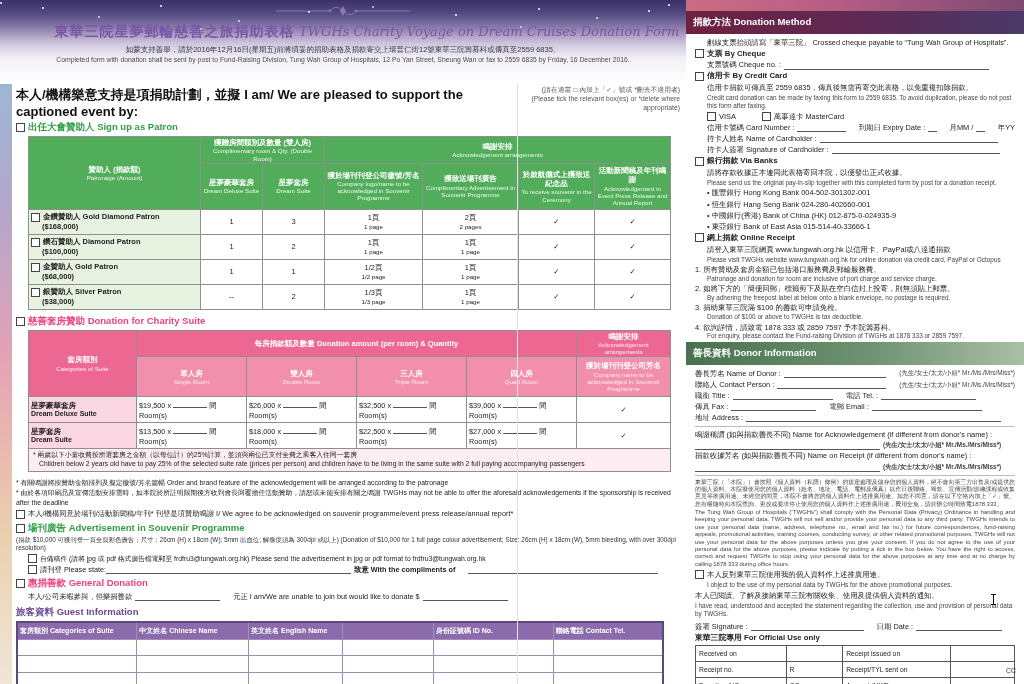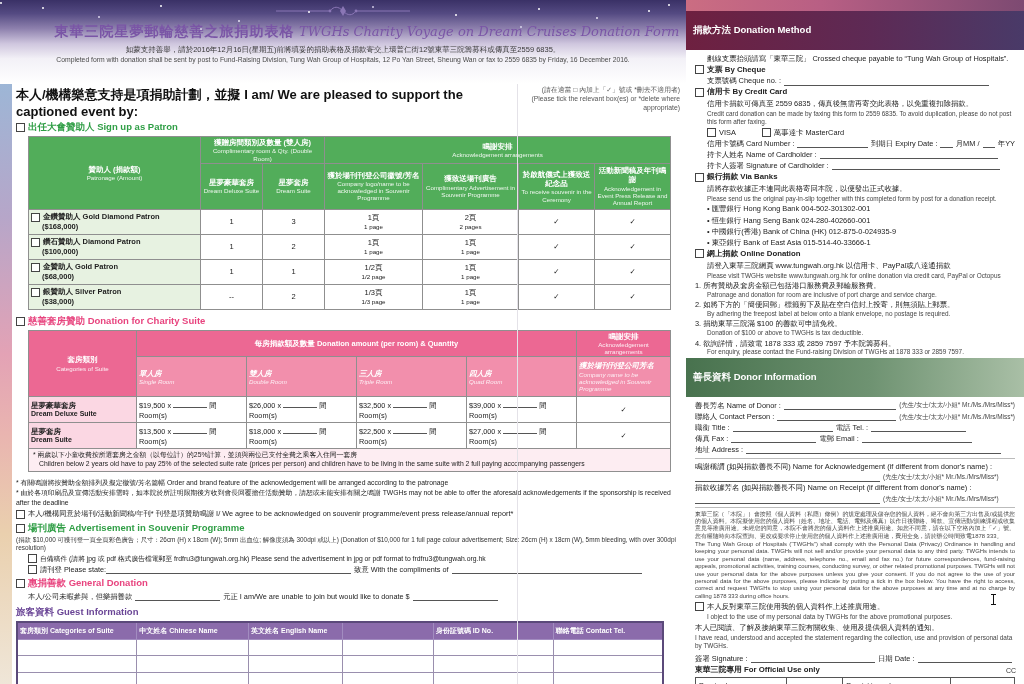--- a/index.html
+++ b/index.html
@@ -42,56 +42,56 @@
   .tbl{width:642px;margin:1px 4px 3px 28px;font-size:7.5px;}
   .cellcn{display:block;line-height:1.25;}
   .cellen{display:block;font-size:6.2px;line-height:1.15;}
   
   .gh{background:#52ad5a;color:#fff;text-align:center;font-weight:bold;}
   .gh .cellen{font-weight:normal;color:#eef7ee;}
   .glabel{background:#e7f2e1;font-weight:bold;font-size:7.5px;}
   .gdata{text-align:center;background:#fff;}
   
   .ph1{background:#ec6893;color:#fff;text-align:center;font-weight:bold;}
-  .ph2{background:#f28fac;color:#fff;font-weight:bold;font-style:italic;}
+  .ph2{background:#f28fac;color:#fff;text-align:center;font-weight:bold;}
   .ph1 .cellen,.ph2 .cellen{font-weight:normal;color:#fdeef4;}
   .plabel{background:#fbd7e3;font-weight:bold;}
   .pdata{background:#fff;font-size:7.3px;}
   .pfoot{background:#fdedf2;font-size:6.8px;line-height:1.3;padding:2px 4px;}
   
   .notes{font-size:6.8px;line-height:1.45;padding:3px 6px 0 16px;color:#222;}
   .agree-line{display:flex;align-items:center;font-size:7.3px;margin-top:2px;}
   .small-line{font-size:7.3px;padding:1px 6px 0 28px;display:flex;align-items:center;flex-wrap:nowrap;}
   .tiny{font-size:6.4px;color:#333;padding:0 6px 0 16px;line-height:1.3;}
   
   .guest-tbl{width:648px;margin:1px 4px 0 16px;font-size:7px;border:2px solid #5b4a7a;}
   .guest-tbl th{background:#8b6bab;color:#fff;font-weight:bold;text-align:left;
     font-size:7px;height:14px;border:1px solid #a28cc0;}
   .guest-tbl td{height:13.5px;border:1px solid #9a8fae;}
   
   .right{position:relative;width:338px;height:684px;flex:none;background:#fff;font-size:7.4px;}
   .r-photo{height:11px;background:linear-gradient(90deg,#cb6d82 0%,#b85f84 40%,#7d4a72 100%);}
   .rbar{height:15px;display:flex;align-items:center;color:#fff;font-weight:bold;
-    font-size:9.5px;padding:12px 7px;}
+    font-size:9.5px;padding:4px 7px;}
   .rbar-method{background:linear-gradient(90deg,#6e2040 0%,#5d2a55 55%,#493a68 100%);}
   .rbar-donor{background:linear-gradient(90deg,#48724e 0%,#6f9372 55%,#a9bfa6 100%);}
   .rpad{padding:2px 9px 0 9px;}
   .rline{margin:1.5px 0;line-height:1.3;}
   .rbold{font-weight:bold;font-size:7.8px;}
   .ren{font-size:6.4px;color:#444;line-height:1.25;}
   .rindent{padding-left:12px;}
   .hr{border-top:1px solid #bbb;margin:3px 0;}
   .official-tbl{width:100%;font-size:6.8px;margin-top:1px;}
   .official-tbl td{border:1px solid #555;height:13px;padding:1px 3px;}
   .cc-mark{position:absolute;right:8px;bottom:10px;font-size:7px;color:#333;}
   .ibeam{position:absolute;right:30px;top:595px;width:1px;height:9px;background:#111;}
   .ibeam:before,.ibeam:after{content:"";position:absolute;left:-2px;width:5px;height:1px;background:#111;}
   .ibeam:before{top:-1px;} .ibeam:after{bottom:-1px;}
   .flexrow{display:flex;align-items:center;flex-wrap:nowrap;white-space:nowrap;}
-  .gap{margin-left:3px;margin-right:3px;}
+  .gap{margin-left:3px;margin-right:13px;font-weight:bold;}
 </style>
 </head>
 <body>
 
 <div class="left">
   <div class="hdr">
     <span class="stars"></span>
     <div class="ornament">
       <svg width="150" height="13" viewBox="0 0 150 13">
         <path d="M8 7 H62 M88 7 H142" stroke="#8a76b5" stroke-width="1" fill="none"></path>
@@ -485,21 +485,21 @@
       </div>
     <div class="rline rindent">請將存款收據正本連同此表格寄回本院，以便發出正式收據。</div>
     <div class="rline rindent ren">Please send us the original pay-in-slip together with this completed form by post for a donation receipt.</div>
     <div class="rline rindent">• <span>匯豐銀行 Hong Kong Bank 004-502-301302-001</span></div>
     <div class="rline rindent">• <span>恒生銀行 Hang Seng Bank 024-280-402660-001</span></div>
     <div class="rline rindent">• <span>中國銀行(香港) Bank of China (HK) 012-875-0-024935-9</span></div>
     <div class="rline rindent">• <span>東亞銀行 Bank of East Asia 015-514-40-33666-1</span></div>
 
     <div class="rline flexrow">
         <span class="cb"></span>
-        <span class="rbold">網上捐款 Online Donation</span>
+        <span class="rbold">網上捐款 Online Receipt</span>
       </div>
     <div class="rline rindent">請登入東華三院網頁 www.tungwah.org.hk 以信用卡、PayPal或八達通捐款</div>
     <div class="rline rindent ren">Please visit TWGHs website www.tungwah.org.hk for online donation via credit card, PayPal or Octopus</div>
 
     <div class="rline">
         <div>1. 所有贊助及套房金額已包括港口服務費及郵輪服務費。</div>
         <div class="ren rindent">Patronage and donation for room are inclusive of port charge and service charge.</div>
       </div>
     <div class="rline">
         <div>2. 如將下方的「簡便回郵」標籤剪下及貼在空白信封上投寄，則無須貼上郵票。</div>

